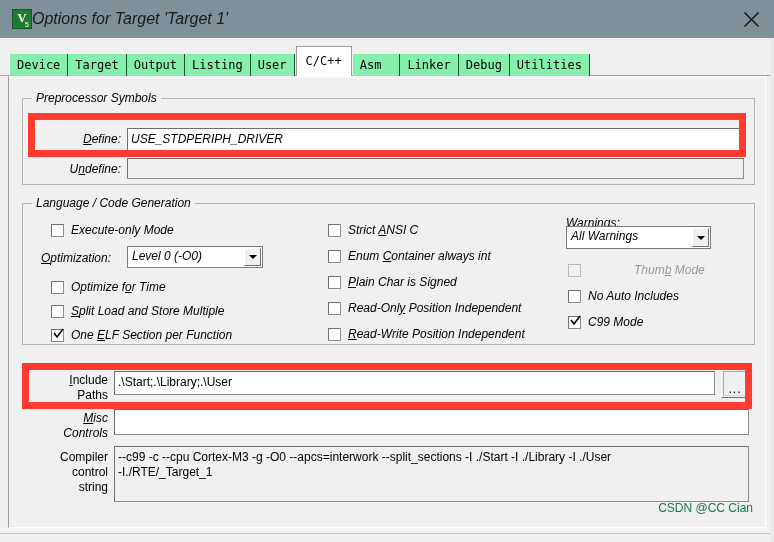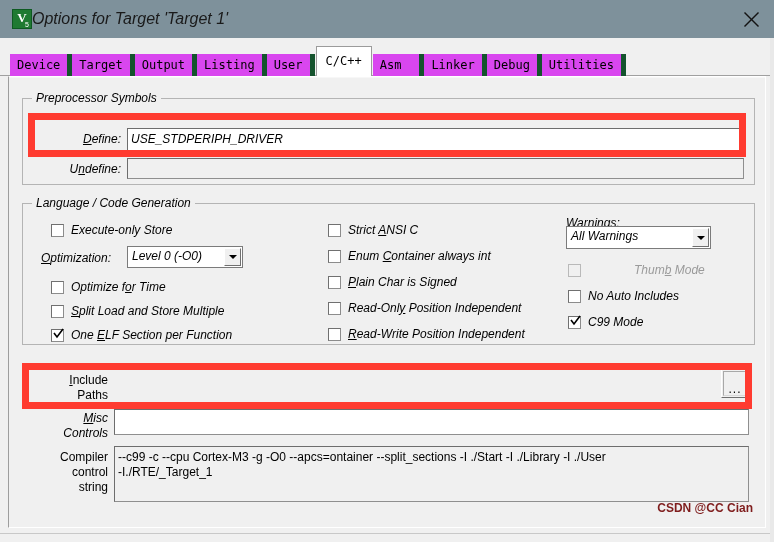--- a/index.html
+++ b/index.html
@@ -92,22 +92,22 @@
     display: flex;
     align-items: flex-end;
   }
   .tab {
     font-family: "DejaVu Sans Mono", monospace;
     font-size: 12px;
     color: #000;
     height: 22px;
     line-height: 22px;
     padding: 0 7px;
-    background: #d946ef;
-    border-right: 5px solid #14532d;
+    background: #86efac;
+    border-right: 1px solid #14532d;
     box-sizing: border-box;
     white-space: nowrap;
     cursor: default;
     position: relative;
   }
   .tab.selected {
     height: 30px;
     line-height: 28px;
     background: #ffffff;
     border: 1px solid #9b9b9b;
@@ -295,23 +295,22 @@
     pointer-events: none;
     z-index: 20;
   }
 
   
   .watermark {
     position: absolute;
     right: 12px;
     bottom: 12px;
     font-size: 12px;
-    color: #7f1d1d;
-    white-space: nowrap;
-    font-weight: bold;
+    color: #15803d;
+    white-space: nowrap;
   }
 
   
   .bottom-strip {
     position: absolute;
     left: 0; bottom: 0;
     width: 774px; height: 8px;
     background: #f0f0f0;
     border-top: 1px solid #c8c8c8;
   }
@@ -370,27 +369,27 @@
 
       <div class="lbl right" style="left:22px; top:63px; width:76px;">U<span class="u">n</span>define:</div>
       <div class="field ro" style="left:104px; top:59px; width:617px; height:21px;"></div>
     </div>
 
     <div class="group" style="left:12px; top:125px; width:733px; height:142px;">
       <div class="legend">Language / Code Generation</div>
 
       <div class="cb" style="left:28px; top:19px;">
         <span class="box"></span>
-        <span class="txt">Execute-only Store</span>
+        <span class="txt">Execute-only Mode</span>
       </div>
 
       <div class="lbl" style="left:18px; top:47px;">
         <span class="u">O</span>ptimization:
       </div>
-      <div class="combo" style="left:104px; top:42px; width:116px; height:22px;">
+      <div class="combo" style="left:104px; top:42px; width:136px; height:22px;">
         <span class="val">Level 0 (-O0)</span>
         <span class="arrowbtn">
               <span class="caret"></span>
             </span>
       </div>
 
       <div class="cb" style="left:28px; top:76px;">
         <span class="box"></span>
         <span class="txt">Optimize f<span class="u">o</span>r Time</span>
       </div>
@@ -454,34 +453,35 @@
                 <polyline points="1,5 4,9 10,1" fill="none" stroke="#000" stroke-width="1.6"></polyline>
               </svg>
         </span>
         <span class="txt">C99 Mode</span>
       </div>
     </div>
 
     <div class="lbl right" style="left:22px; top:295px; width:76px; line-height:15px;">
       <span class="u">I</span>nclude<br>Paths
     </div>
+    <div class="field" style="left:104px; top:293px; width:601px; height:24px;">.\Start;.\Library;.\User</div>
     <div class="browse" style="left:711px; top:291px; width:28px; height:29px;">
       <span class="inner"></span>
       <span class="dots">...</span>
     </div>
 
     <div class="lbl right" style="left:22px; top:333px; width:76px; line-height:15px;font-style:italic;">
       <span class="u">M</span>isc<br>Controls
     </div>
     <div class="field" style="left:104px; top:331px; width:635px; height:26px;"></div>
 
     <div class="lbl right" style="left:14px; top:372px; width:84px; line-height:15px;">
       Compiler<br>control<br>string
     </div>
-    <div class="field ro multiline" style="left:104px; top:368px; width:635px; height:56px; background:#f0f0f0; padding-top:3px;">--c99 -c --cpu Cortex-M3 -g -O0 --apcs=ontainer --split_sections -I ./Start -I ./Library -I ./User
+    <div class="field ro multiline" style="left:104px; top:368px; width:635px; height:56px; background:#f0f0f0; padding-top:3px;">--c99 -c --cpu Cortex-M3 -g -O0 --apcs=interwork --split_sections -I ./Start -I ./Library -I ./User
 -I./RTE/_Target_1</div>
 
     <div class="watermark">CSDN @CC Cian</div>
 
    </div>
   </div>
 
   <div class="redbox" style="left:28px; top:113px; width:718px; height:44px;"></div>
   <div class="redbox" style="left:22px; top:363px; width:730px; height:46px;"></div>
 

